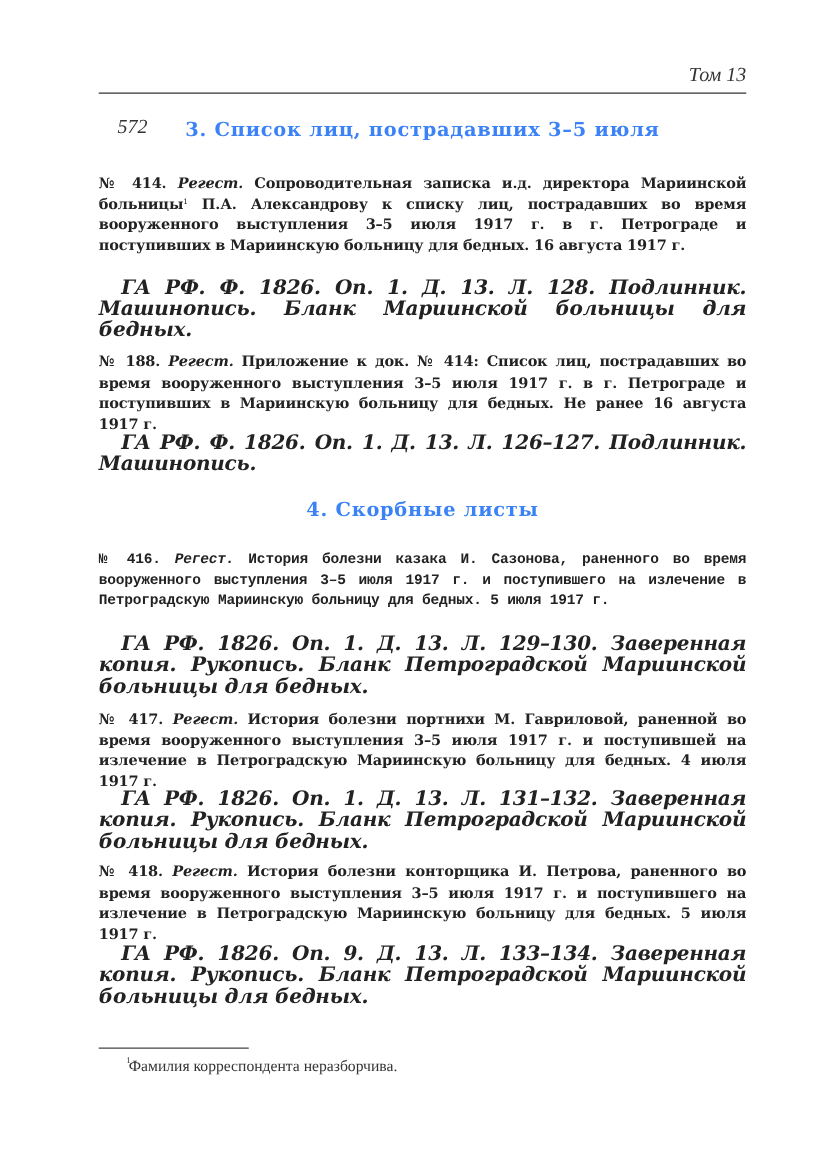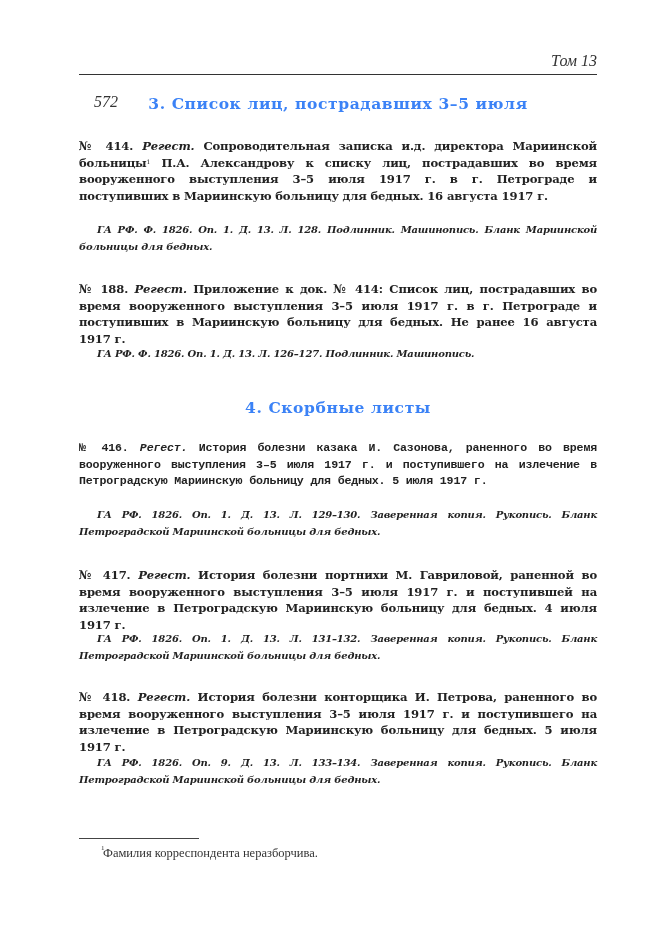--- a/index.html
+++ b/index.html
@@ -64,21 +64,21 @@
     .entry .num { font-weight: bold; }
     .entry .regest { font-style: italic; font-weight: bold; }
 
     .archive {
       position: absolute;
       left: 0;
       width: 518px;
       font-family: "DejaVu Serif", serif;
       font-style: italic;
       font-weight: bold;
-      font-size: 10px;
+      font-size: 16px;
       line-height: 17px;
       text-indent: 18px;
       text-align: justify;
       text-align-last: left;
       color: #222;
       letter-spacing: -0.2px;
     }
 
     sup.fn {
       font-size: 6px;

